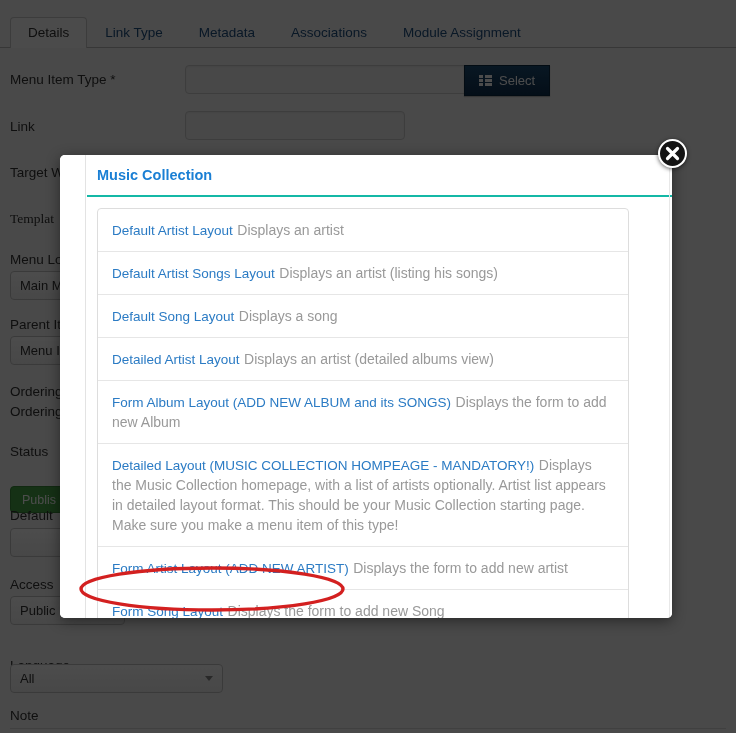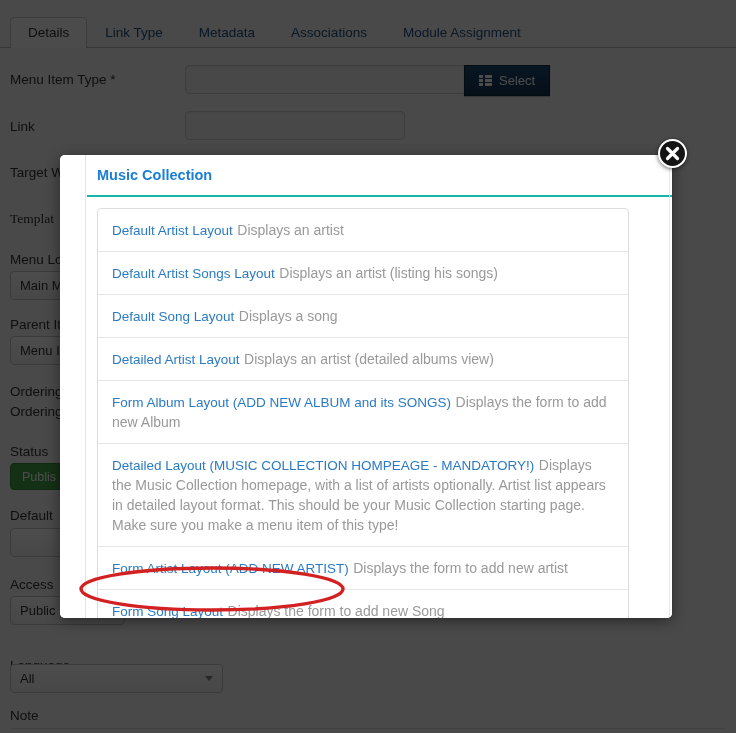--- a/index.html
+++ b/index.html
@@ -270,21 +270,21 @@
       <div class="row" style="top:328px;">
         <div class="lbl">Ordering</div>
       </div>
       <div class="row" style="top:348px;">
         <div class="lbl">Ordering</div>
       </div>
 
       <div class="row" style="top:388px;">
         <div class="lbl">Status</div>
       </div>
-      <div class="row badge-pub" style="top:407px;">
+      <div class="row badge-pub" style="top:430px;">
         <span>Publis</span>
       </div>
 
       <div class="row" style="top:452px;">
         <div class="lbl">Default </div>
       </div>
       <div class="row sel" style="top:472px; width:120px; justify-content:center;">
         <span>Y</span>
       </div>
 

